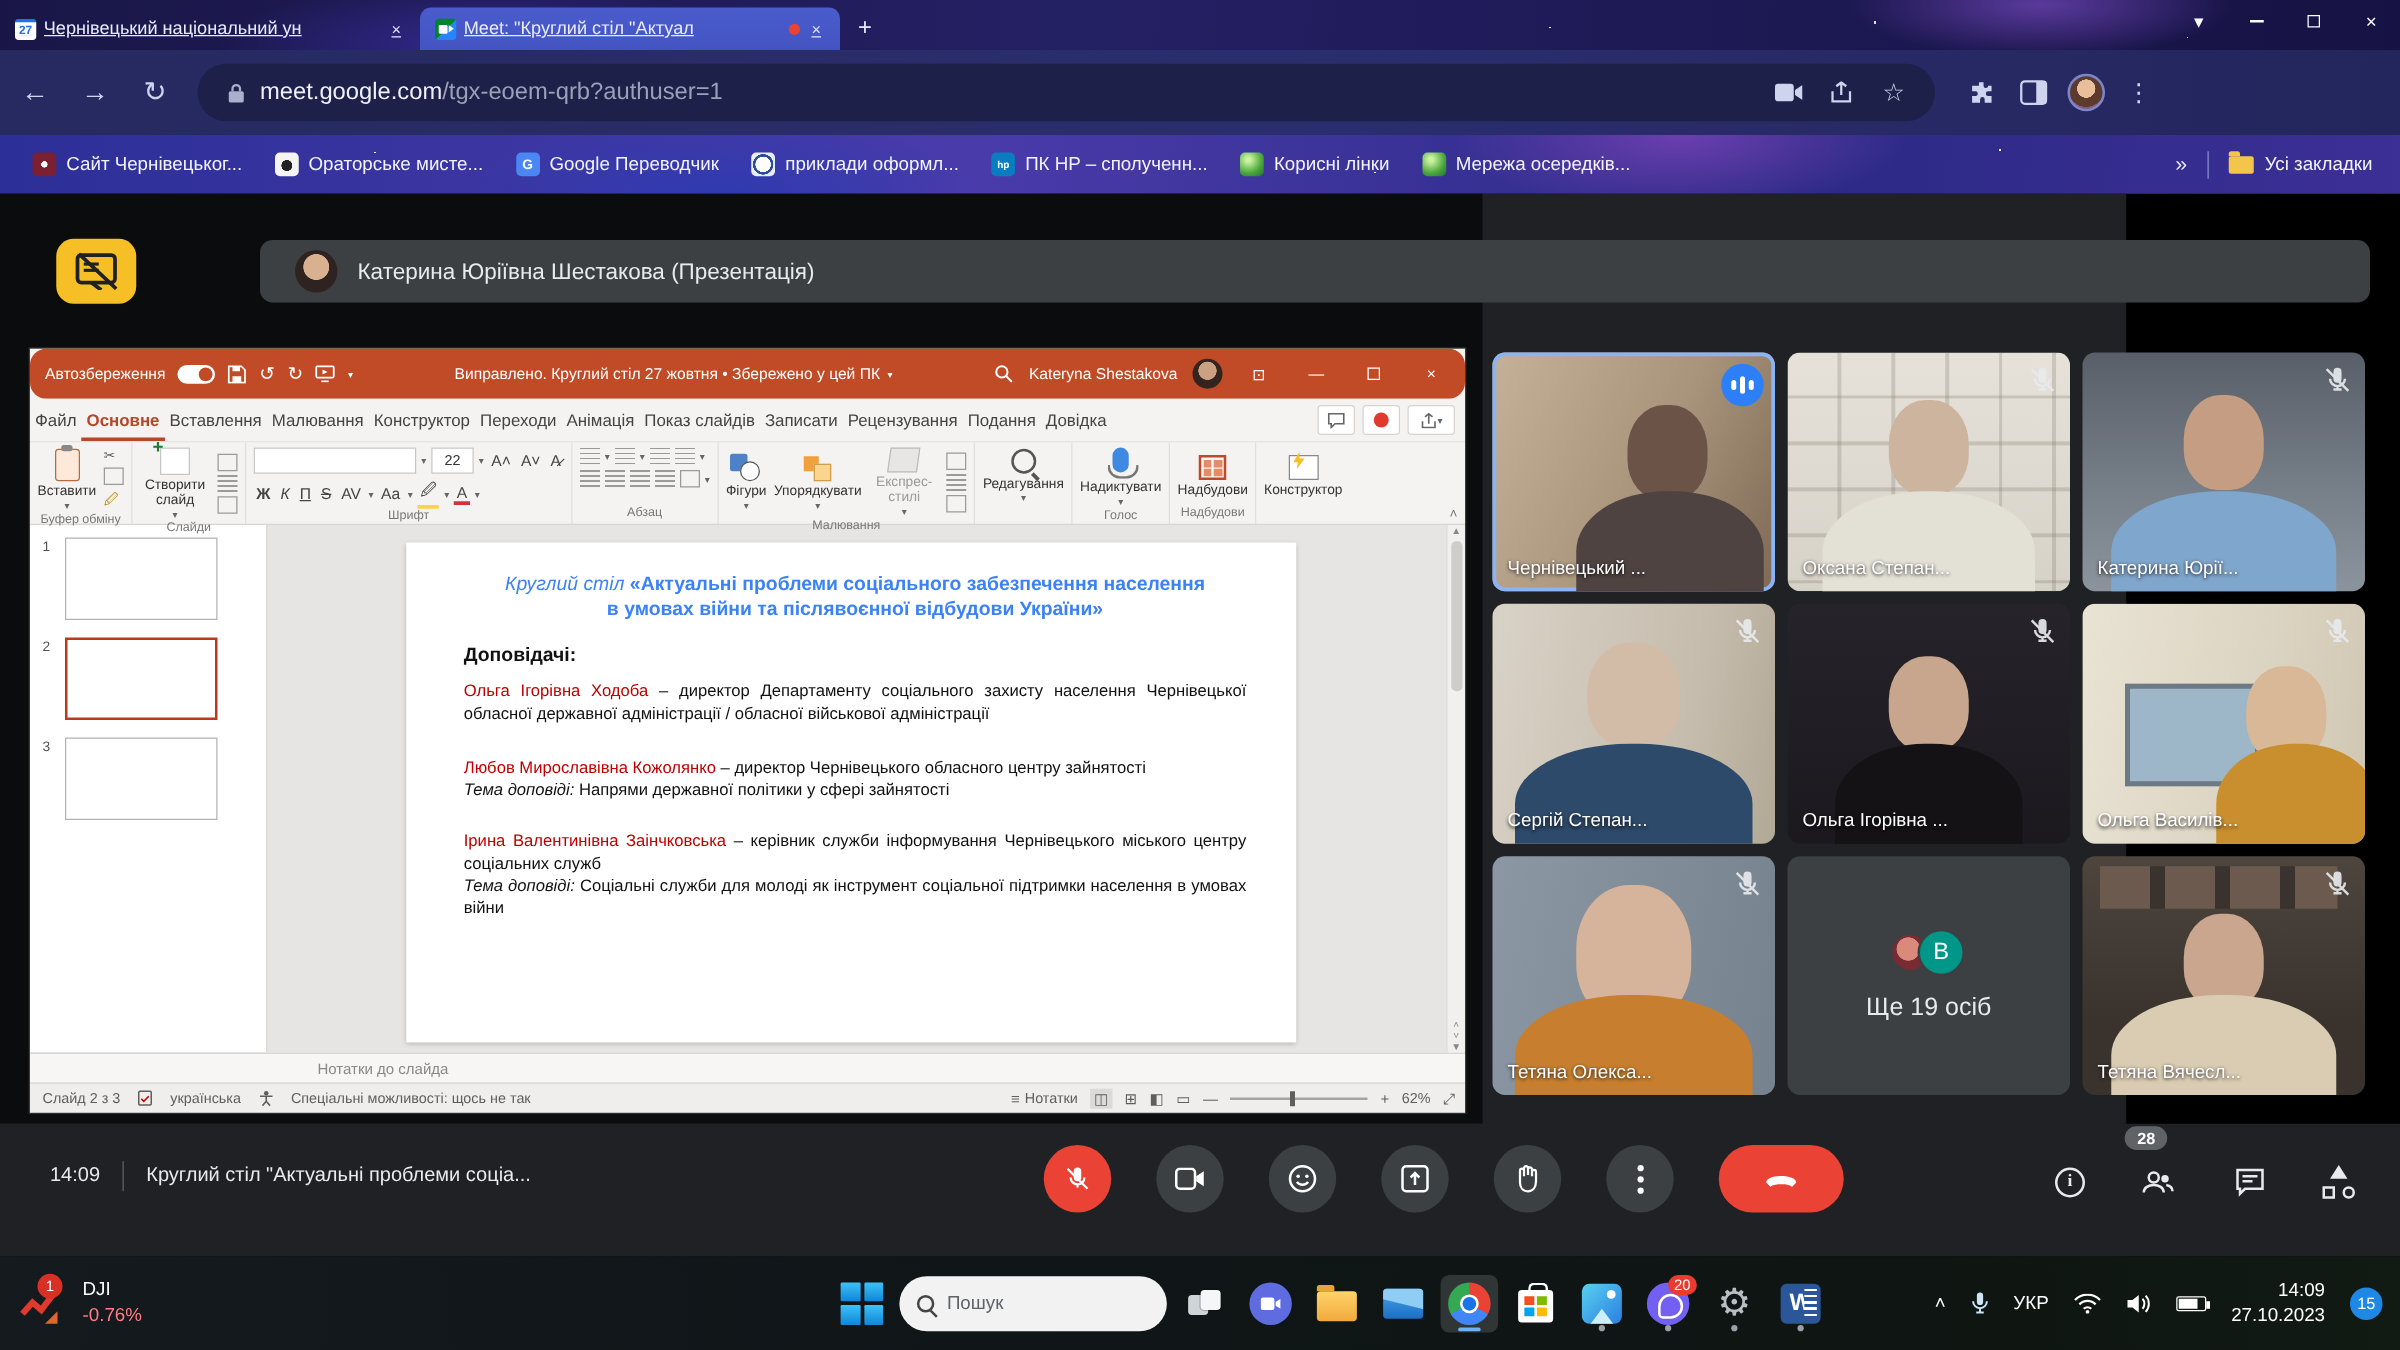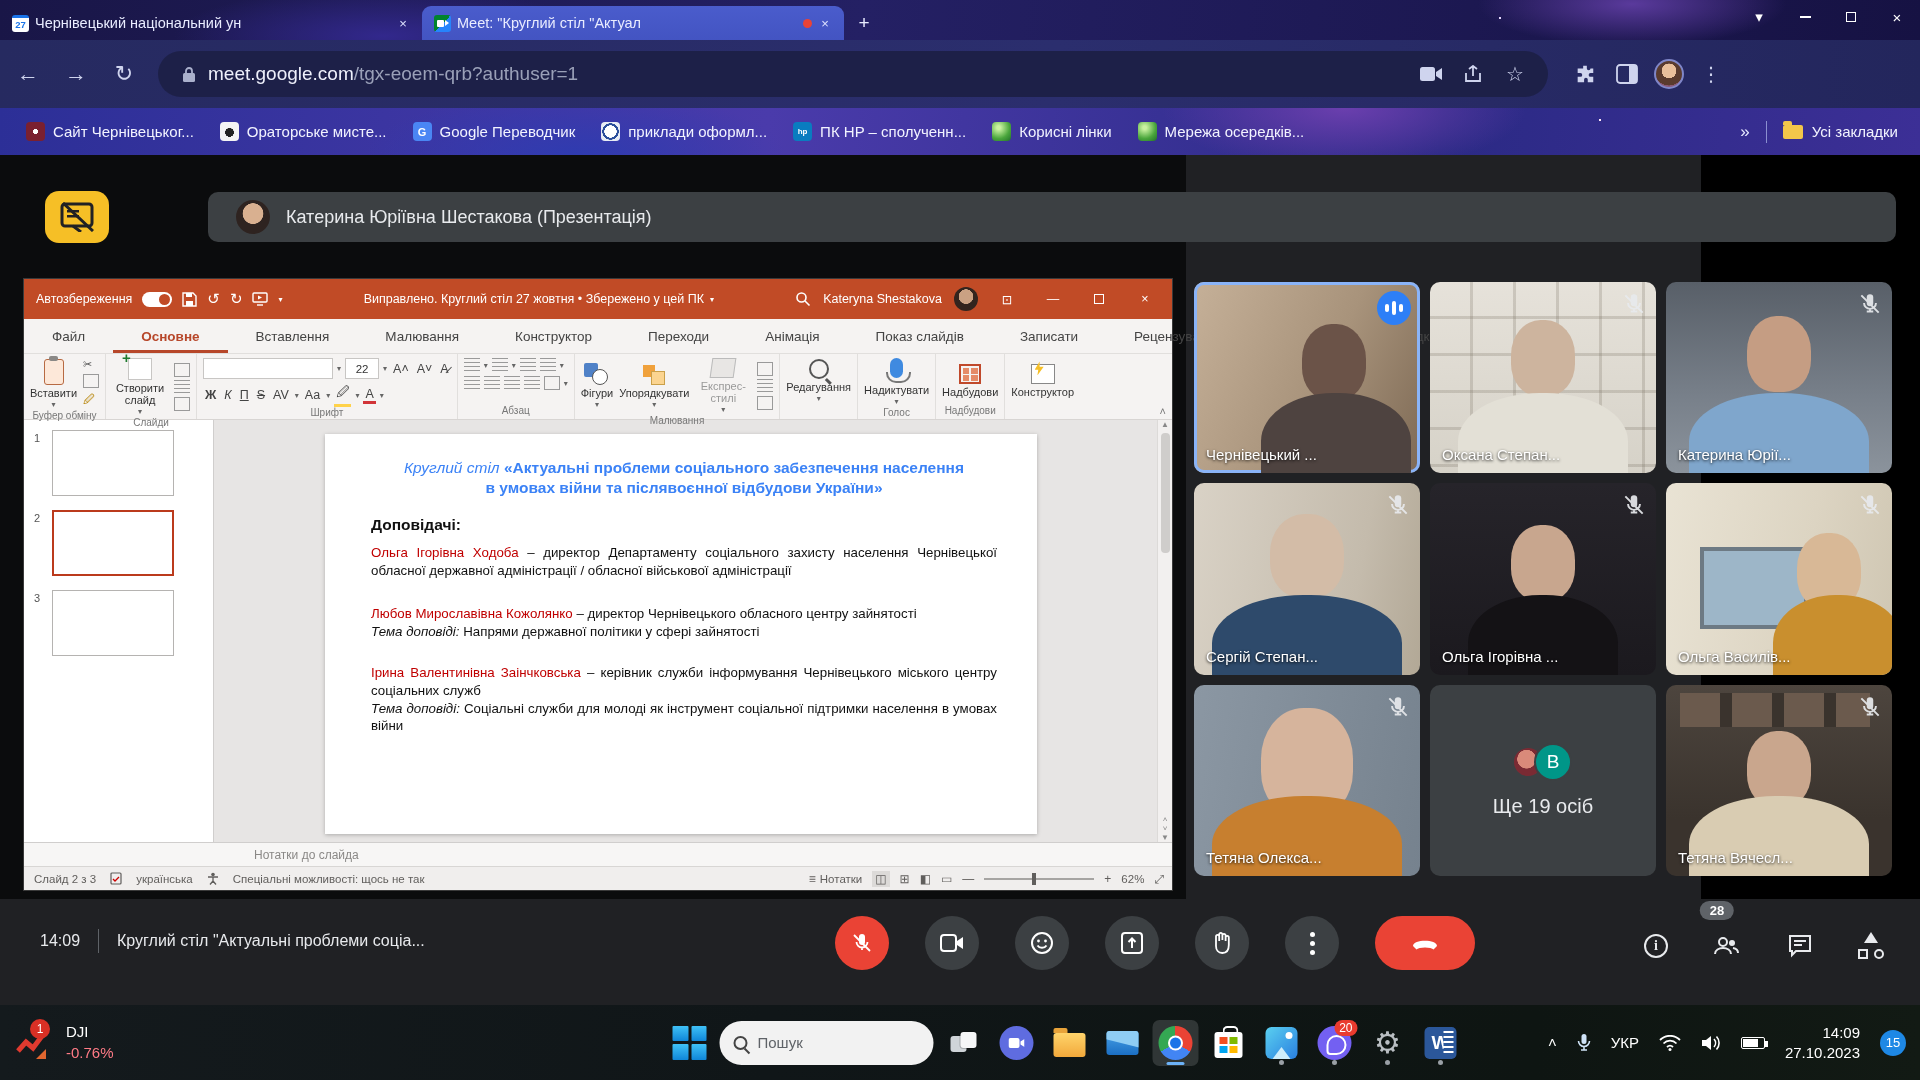--- a/index.html
+++ b/index.html
@@ -12,21 +12,21 @@
       radial-gradient(1px 1px at 120px 12px,#fff 50%,transparent 51%),
       radial-gradient(1.5px 1.5px at 480px 25px,#cfd6ff 50%,transparent 51%),
       radial-gradient(1px 1px at 900px 8px,#fff 50%,transparent 51%),
       radial-gradient(2px 2px at 1500px 18px,#e8d9ff 50%,transparent 51%),
       radial-gradient(1px 1px at 1750px 30px,#fff 50%,transparent 51%),
       radial-gradient(1px 1px at 1240px 22px,#fff 50%,transparent 51%),
       radial-gradient(220px 60px at 85% 10%,#5a3a9c 0%,transparent 70%),
       radial-gradient(300px 70px at 20% 90%,#32288c 0%,transparent 70%),
       linear-gradient(95deg,#191647 0%,#242064 45%,#161243 100%);
     display:flex;align-items:flex-end;color:#e9ecff;}
-  .tab{height:34px;display:flex;align-items:center;padding:0 10px 0 12px;width:422px;font-size:14.5px;}
+  .tab{height:34px;display:flex;align-items:center;padding:0 10px 0 12px;width:336px;font-size:14.5px;text-decoration:underline;}
   .tab .ttl{flex:1;white-space:nowrap;overflow:hidden;margin:0 6px;
     -webkit-mask-image:linear-gradient(90deg,#000 85%,transparent);mask-image:linear-gradient(90deg,#000 85%,transparent);}
   .tab.active{background:linear-gradient(#4a5ccc,#4354c2);border-radius:9px 9px 0 0;}
   .tabclose{width:18px;height:18px;border-radius:50%;display:flex;align-items:center;justify-content:center;font-size:13px;color:#dfe3ff;}
   .calfav{width:17px;height:17px;background:#fff;border-radius:3px;font-size:9.5px;font-weight:bold;color:#1a73e8;display:flex;align-items:center;justify-content:center;border-top:3px solid #1a73e8;}
   .meetfav{width:17px;height:17px;border-radius:3px;background:linear-gradient(135deg,#00832d 50%,#2684fc 50%);position:relative;}
   .meetfav::after{content:"";position:absolute;left:3px;top:5px;width:7px;height:7px;background:#fff;border-radius:1px;}
   .meetfav::before{content:"";position:absolute;right:2px;top:5px;border-left:4px solid #fff;border-top:3.5px solid transparent;border-bottom:3.5px solid transparent;z-index:1;}
   .recdot{width:9px;height:9px;border-radius:50%;background:#ea4335;margin:0 4px;}
   .newtab{width:28px;height:28px;margin:0 0 3px 6px;display:flex;align-items:center;justify-content:center;font-size:19px;color:#e9ecff;}
@@ -73,31 +73,31 @@
 
   
   #stage{position:absolute;left:0;top:155px;width:1701px;height:850px;background:#202124;}
   #sharebg{position:absolute;left:0;top:0;width:1186px;height:744px;background:#0b0c0d;}
   #bannericon{position:absolute;left:45px;top:36px;width:64px;height:52px;background:#f6bf26;border-radius:14px;display:flex;align-items:center;justify-content:center;}
   #banner{position:absolute;left:208px;top:37px;width:1688px;height:50px;background:#3c4043;border-radius:10px;display:flex;align-items:center;color:#e8eaed;font-size:18px;}
   #banner .bavatar{width:34px;height:34px;border-radius:50%;margin:0 16px 0 28px;background:radial-gradient(circle at 50% 40%,#d9b090 38%,#2e2320 40%);}
 
   
   #ppt{position:absolute;left:24px;top:124px;width:1148px;height:611px;background:#f5f3f2;box-shadow:0 0 0 1px #3a3a3a;display:flex;flex-direction:column;font-size:13px;color:#333;}
-  #ppt-title{height:40px;background:#c14b26;display:flex;align-items:center;color:#fff;font-size:12.5px;flex:none;}
+  #ppt-title{height:40px;background:#c14b26;display:flex;align-items:center;color:#fff;font-size:12.5px;flex:none;border-radius:13px;}
   .qat{display:flex;align-items:center;gap:10px;margin-left:12px;}
   .toggle{width:30px;height:15px;border-radius:8px;background:#fff;position:relative;}
   .toggle::after{content:"";position:absolute;right:2px;top:2px;width:11px;height:11px;border-radius:50%;background:#c14b26;}
   .qicon{font-size:15px;color:#fff;}
   #ppt-title .doc{margin:0 auto;display:flex;align-items:center;gap:6px;}
   #ppt-title .uright{display:flex;align-items:center;gap:12px;margin-right:10px;}
   .pavatar{width:24px;height:24px;border-radius:50%;background:radial-gradient(circle at 50% 40%,#caa183 38%,#33241e 40%);}
   .pwc{width:34px;display:flex;justify-content:center;color:#fff;}
   #ribbontabs{height:35px;display:flex;align-items:center;background:#f5f3f2;border-bottom:1px solid #e1dfdd;flex:none;font-size:13.5px;color:#444;}
-  .rtab{padding:0 28px;height:100%;display:flex;align-items:center;white-space:nowrap;}
+  .rtab{padding:0 4px;height:100%;display:flex;align-items:center;white-space:nowrap;}
   .rtab.sel{color:#b7472a;box-shadow:inset 0 -3px 0 #b7472a;font-weight:bold;}
   #ribbontabs .tright{margin-left:auto;display:flex;gap:6px;margin-right:8px;align-items:center;}
   .tbtn{width:30px;height:24px;border:1px solid #d6d3d1;border-radius:3px;background:#fff;display:flex;align-items:center;justify-content:center;}
   .reddot{width:12px;height:12px;border-radius:50%;background:#e03a2f;}
   #ribbon{height:66px;display:flex;background:#f5f3f2;border-bottom:1px solid #d8d5d3;flex:none;position:relative;}
   .rgroup{display:flex;flex-direction:column;border-right:1px solid #e1dfdd;padding:4px 6px 1px;}
   .rbody{flex:1;display:flex;align-items:center;gap:6px;}
   .rlabel{font-size:10px;color:#777;text-align:center;height:13px;white-space:nowrap;}
   .bigbtn{display:flex;flex-direction:column;align-items:center;font-size:11px;color:#333;line-height:1.1;text-align:center;gap:2px;}
   .caret{font-size:8px;color:#666;}

